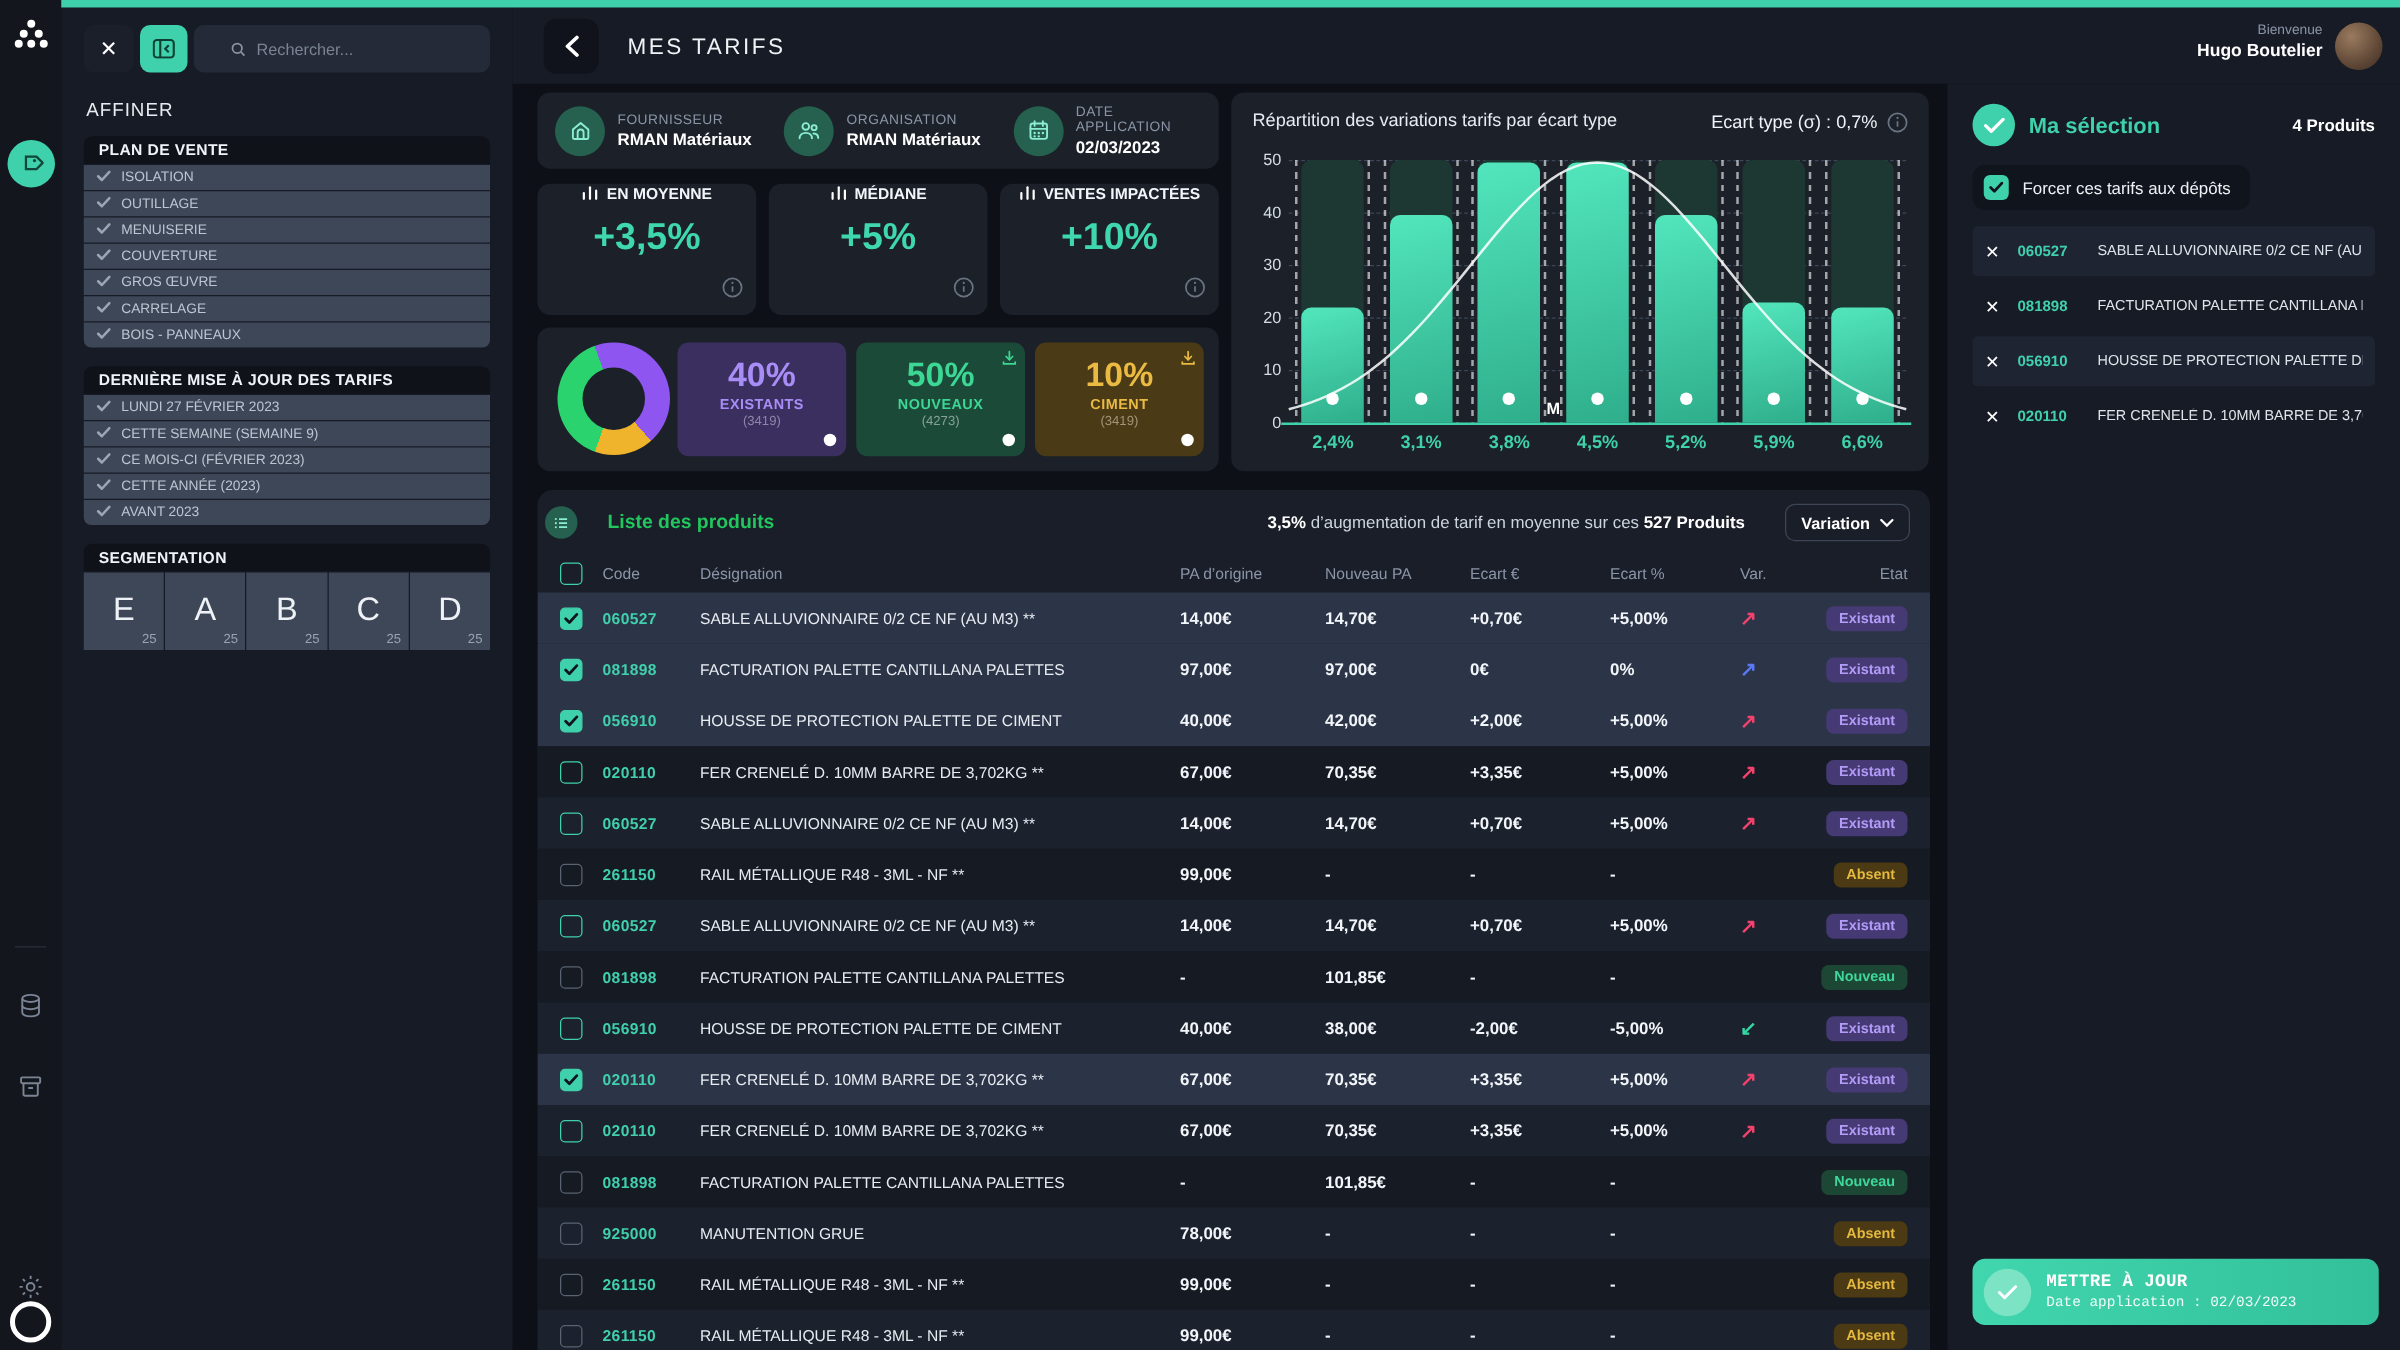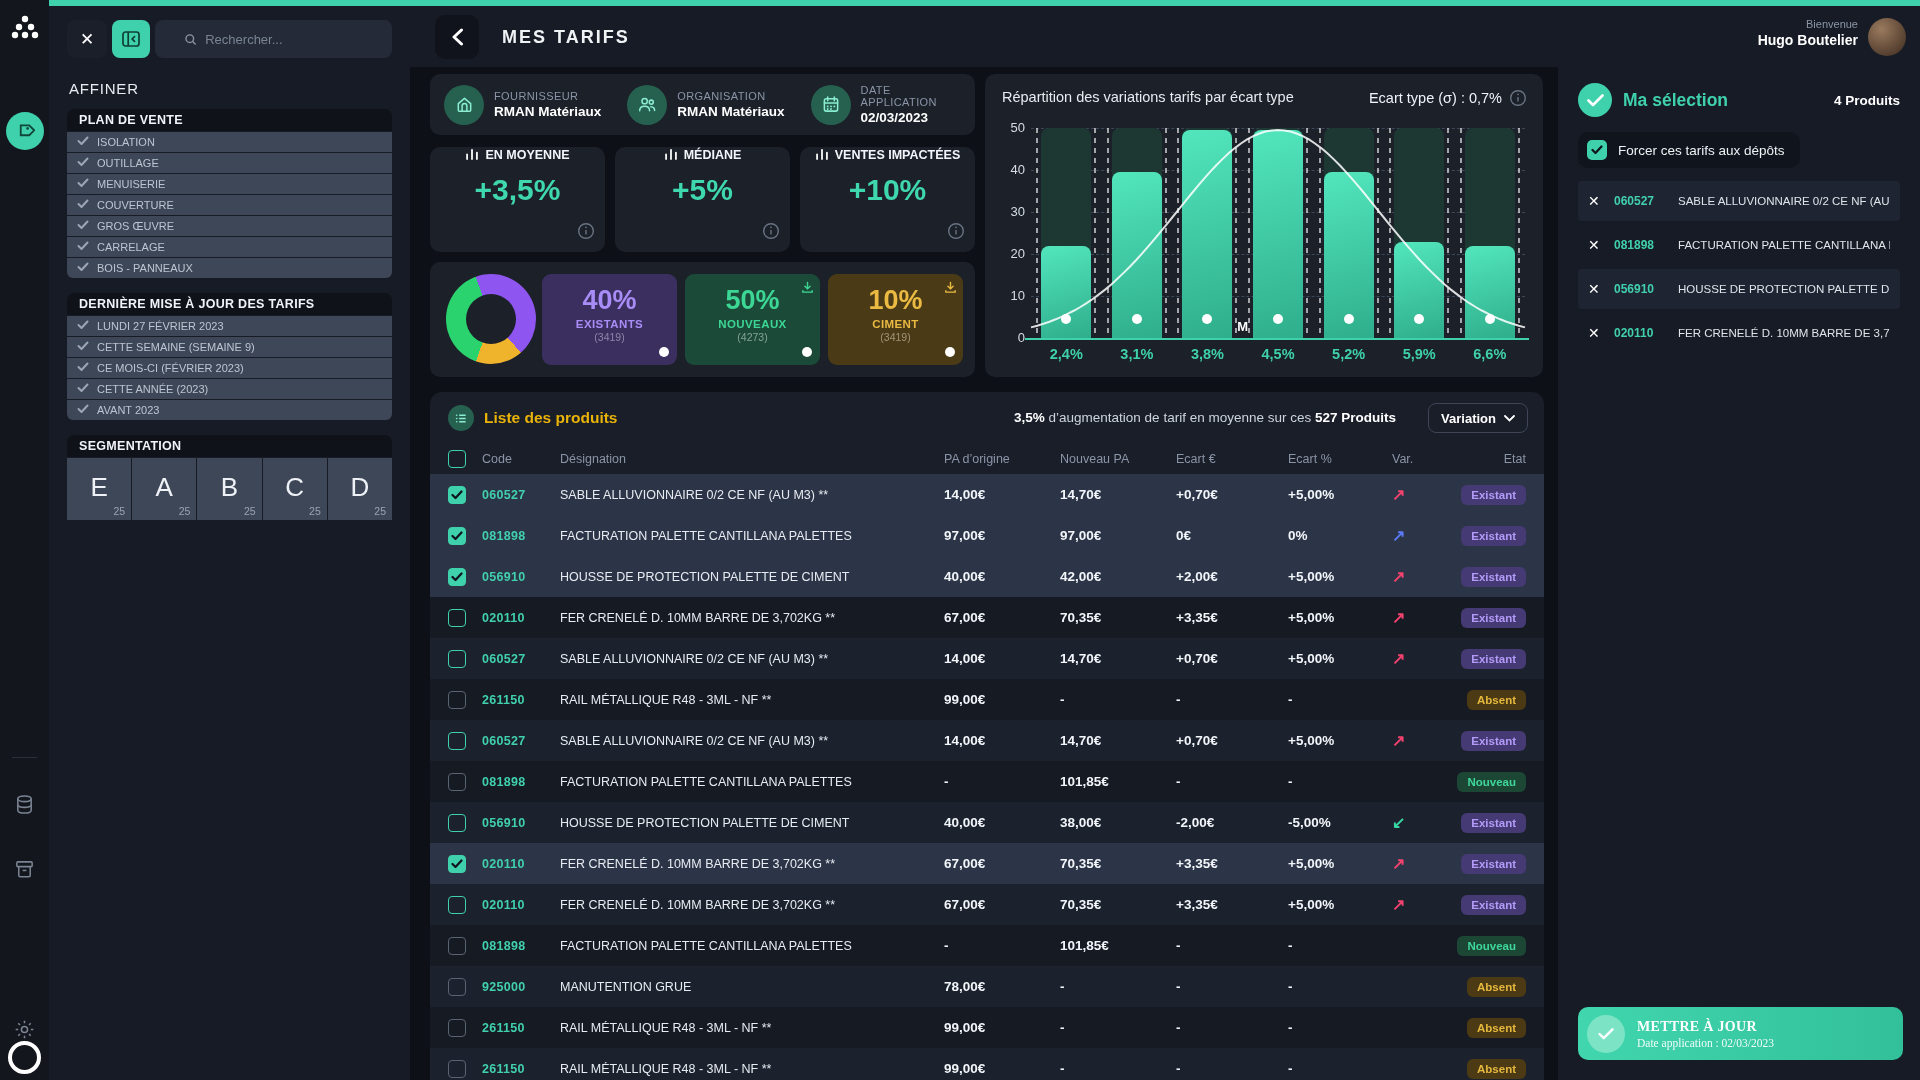--- a/index.html
+++ b/index.html
@@ -37,21 +37,21 @@
   .f-row:last-child { border-radius:0 0 6px 6px; }
   .seg-grid { display:grid; grid-template-columns:repeat(5,1fr); gap:1px; margin-top:1px; }
   .seg-box { position:relative; height:62px; background:#3e4757; cursor:pointer; }
   .seg-box .letter { position:absolute; left:0; right:0; top:14px; text-align:center; font-size:26px; color:#eef2f7; }
   .seg-box .cnt { position:absolute; right:6px; bottom:3px; font-size:10.5px; color:#99a3b4; }
 
   
   .main-header { position:absolute; left:410px; top:6px; right:0; height:61px; background:#171b25; z-index:4; }
   .back-btn { position:absolute; left:25px; top:9px; width:44px; height:44px; background:#10131b; border:none;
               border-radius:10px; cursor:pointer; display:flex; align-items:center; justify-content:center; }
-  .page-title { position:absolute; left:92px; top:21px; font-size:18px; letter-spacing:2px; font-weight:700; color:#f0f3f6; }
+  .page-title { position:absolute; left:92px; top:21px; font-size:18px; letter-spacing:2px; font-weight:400; color:#f0f3f6; }
   .welcome-wrap { position:absolute; right:62px; top:12px; text-align:right; }
   .welcome-sm { font-size:11px; color:#8b95a7; }
   .welcome-name { font-size:14px; font-weight:700; color:#fff; margin-top:2px; }
   .avatar { position:absolute; right:14px; top:12px; width:38px; height:38px; border-radius:50%;
             background:radial-gradient(circle at 35% 30%, #9a7a5e, #5c4534 65%, #3c2d22); }
 
   
   .context-strip { position:absolute; left:430px; top:74px; width:545px; height:61px; background:#1b2029;
                    border-radius:10px; display:flex; align-items:center; padding:0 14px; gap:26px; }
   .ctx-item { display:flex; align-items:center; gap:10px; flex:1; }
@@ -93,22 +93,22 @@
   .bardot { position:absolute; width:10px; height:10px; border-radius:50%; background:#fff; }
   .baseline { position:absolute; left:-6px; right:-4px; bottom:-2px; height:2px; background:#3fd1ab; }
   .median-m { position:absolute; bottom:4px; font-size:13px; font-weight:700; color:#fff; transform:translateX(-50%); }
   .xlabels { position:absolute; left:46px; top:272px; width:494px; display:flex; }
   .xlabels span { flex:1; text-align:center; font-size:14.5px; font-weight:700; color:#3fd1ab; }
 
   
   .table-card { position:absolute; left:430px; top:392px; width:1114px; height:688px; background:#191e29;
                 border-radius:12px 12px 0 0; overflow:hidden; }
   .tc-head { position:relative; height:52px; }
-  .tc-title { position:absolute; left:18px; top:13px; display:flex; align-items:center; gap:10px;
-              font-size:15.5px; font-weight:700; color:#eab308; }
+  .tc-title { position:absolute; left:6px; top:13px; display:flex; align-items:center; gap:24px;
+              font-size:15.5px; font-weight:700; color:#22c55e; }
   .tc-ic { width:26px; height:26px; border-radius:50%; background:#26604f; display:flex; align-items:center; justify-content:center; }
   .tc-summary { position:absolute; right:148px; top:18px; font-size:13.5px; color:#cdd4de; }
   .tc-summary b { color:#fff; }
   .var-btn { position:absolute; right:16px; top:11px; height:30px; padding:0 12px; background:transparent;
              border:1px solid #3e4656; border-radius:8px; color:#fff; font-size:13px; font-weight:700;
              display:flex; align-items:center; gap:8px; cursor:pointer; font-family:"Liberation Sans",sans-serif; }
   .trow { display:flex; align-items:center; height:41px; padding:0 18px; }
   .thead { height:30px; color:#8b95a7; font-size:12.5px; }
   .col-cb { width:34px; flex:none; }
   .col-code { width:78px; flex:none; }
@@ -152,21 +152,21 @@
   .sel-x { color:#fff; font-size:14px; cursor:pointer; width:14px; flex:none; }
   .sel-code { color:#41d0ad; font-weight:700; font-size:12px; width:52px; flex:none; }
   .sel-name { color:#dfe4ea; font-size:11.5px; white-space:nowrap; overflow:hidden; }
   .impact-card { position:absolute; left:20px; right:17px; top:878px; height:52px; background:#10141c; border-radius:12px;
                  display:flex; align-items:center; gap:12px; padding:0 10px; cursor:pointer; }
   .impact-ic { width:36px; height:36px; border-radius:50%; background:#3a4150; display:flex; align-items:center; justify-content:center; }
   .impact-t1 { font-size:13.5px; font-weight:700; color:#fff; }
   .impact-t2 { font-size:11.5px; color:#9aa3b2; margin-top:2px; }
   .update-btn { position:absolute; left:20px; right:17px; top:940px; height:53px; border:none; cursor:pointer;
                 background:linear-gradient(90deg,#41d6ae,#32c09a); border-radius:10px; display:flex; align-items:center;
-                gap:12px; padding:16px 9px; text-align:left; font-family:Liberation Serif, serif; }
+                gap:12px; padding:16px 9px; text-align:left; font-family:Liberation Mono, monospace; }
   .update-ic { width:38px; height:38px; border-radius:50%; background:#7ce4c5; display:flex; align-items:center; justify-content:center; flex:none; }
   .update-t1 { font-size:14px; font-weight:700; color:#fff; letter-spacing:.3px; }
   .update-t2 { font-size:11.5px; color:rgba(255,255,255,.92); margin-top:2px; }
 </style>
 </head>
 <body>
 
 <nav class="rail">
   <div class="logo">
     <svg width="32" height="32" viewBox="0 0 32 32">

